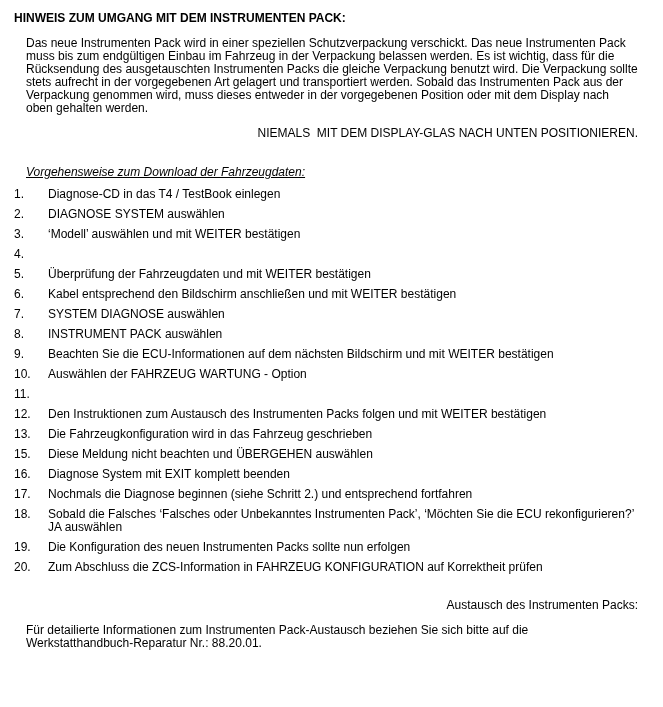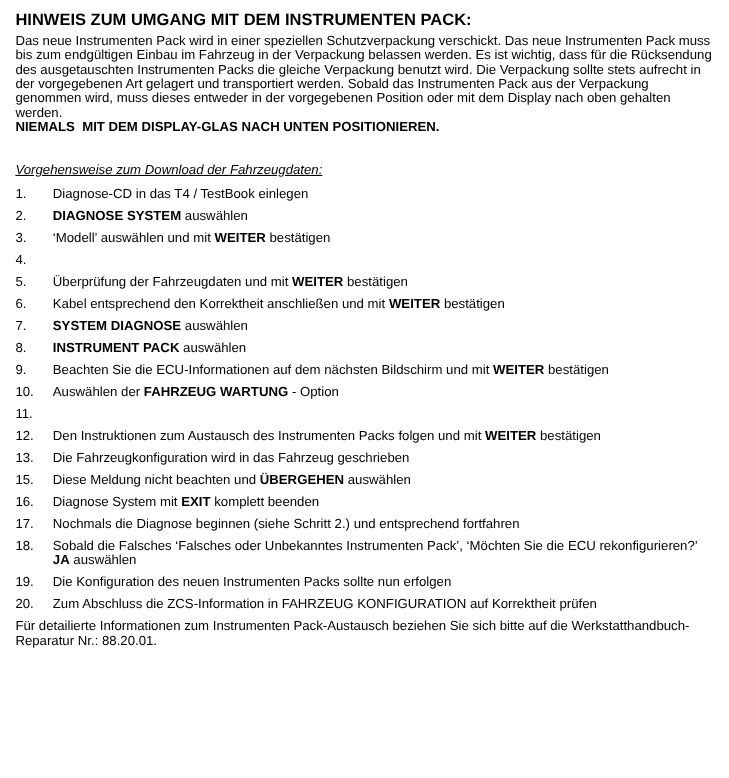--- a/index.html
+++ b/index.html
@@ -13,50 +13,50 @@
     overflow: hidden;
     font-family: "Liberation Sans", "DejaVu Sans", sans-serif;
     color: #000000;
   }
   .doc {
     padding: 12px 13px 0 14px;
     font-size: 12px;
     line-height: 13px;
   }
   .doc-title {
-    font-size: 15px;
+    font-size: 12px;
     font-weight: bold;
     margin: 0 0 6px 0;
     white-space: pre-wrap;
   }
   p {
-    margin: 0;
+    margin: 12px;
     white-space: pre-wrap;
   }
-  .bold { font-weight: bold; }
+  .bold { font-weight: normal; text-align: right; }
   .section-heading {
     margin-top: 26px;
     margin-bottom: 9px;
     text-decoration: underline;
     font-style: italic;
   }
   ol.steps {
     list-style: none;
     margin: 0;
     padding: 0;
   }
   ol.steps li {
     display: flex;
     margin-bottom: 7px;
   }
   ol.steps .num {
     width: 34px;
     flex-shrink: 0;
   }
-  ol.steps .b { font-weight: bold; }
+  ol.steps .b { font-weight: normal; }
   .footer-heading {
     margin-top: 25px;
   }
 </style>
 </head>
 <body>
 
 <div class="doc">
 
   <h1 class="doc-title">HINWEIS ZUM UMGANG MIT DEM INSTRUMENTEN PACK:</h1>
@@ -83,21 +83,21 @@
       </li>
       <li>
         <span class="num">4.</span>
       </li>
       <li>
         <span class="num">5.</span>
         <span><span>Überprüfung der Fahrzeugdaten und mit </span><span class="b">WEITER</span><span> bestätigen</span></span>
       </li>
       <li>
         <span class="num">6.</span>
-        <span><span>Kabel entsprechend den Korrektheit anschließen und mit </span><span class="b">WEITER</span><span> bestätigen</span></span>
+        <span><span>Kabel entsprechend den Bildschirm anschließen und mit </span><span class="b">WEITER</span><span> bestätigen</span></span>
       </li>
       <li>
         <span class="num">7.</span>
         <span><span class="b">SYSTEM DIAGNOSE</span><span> auswählen</span></span>
       </li>
       <li>
         <span class="num">8.</span>
         <span><span class="b">INSTRUMENT PACK</span><span> auswählen</span></span>
       </li>
       <li>
@@ -138,16 +138,17 @@
       <li>
         <span class="num">19.</span>
         <span><span>Die Konfiguration des neuen Instrumenten Packs sollte nun erfolgen</span></span>
       </li>
       <li>
         <span class="num">20.</span>
         <span><span>Zum Abschluss die ZCS-Information in FAHRZEUG KONFIGURATION auf Korrektheit prüfen</span></span>
       </li>
     </ol>
 
+  <p class="bold footer-heading">Austausch des Instrumenten Packs:</p>
 
   <p>Für detailierte Informationen zum Instrumenten Pack-Austausch beziehen Sie sich bitte auf die Werkstatthandbuch-Reparatur Nr.: 88.20.01.</p>
 
 </div>
 
 </body></html>

